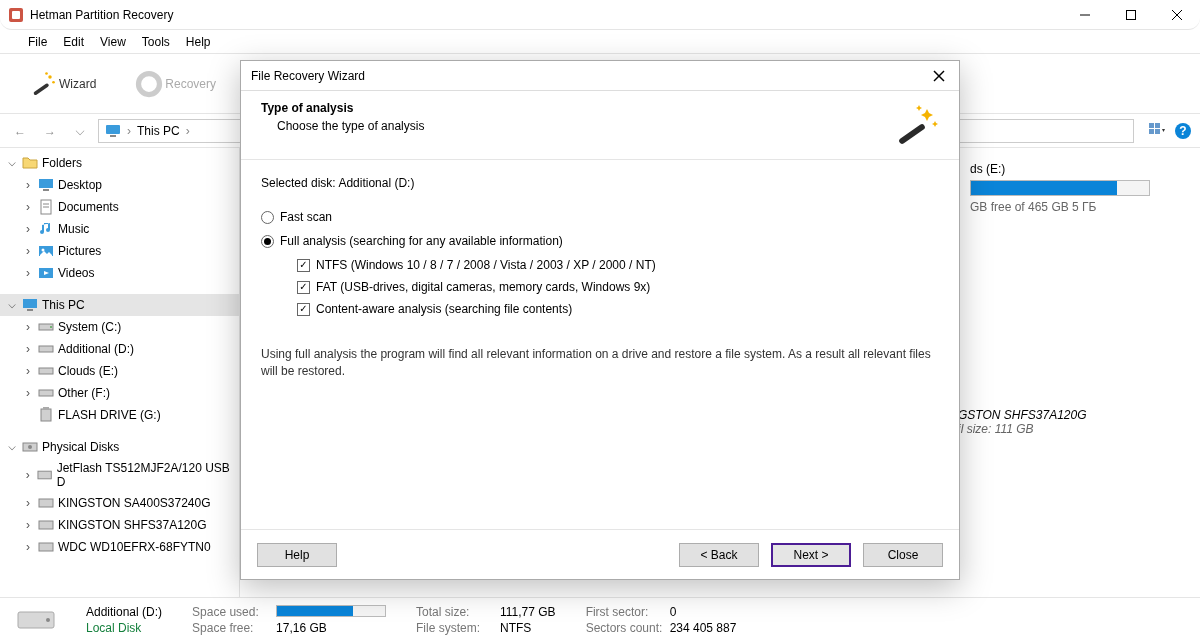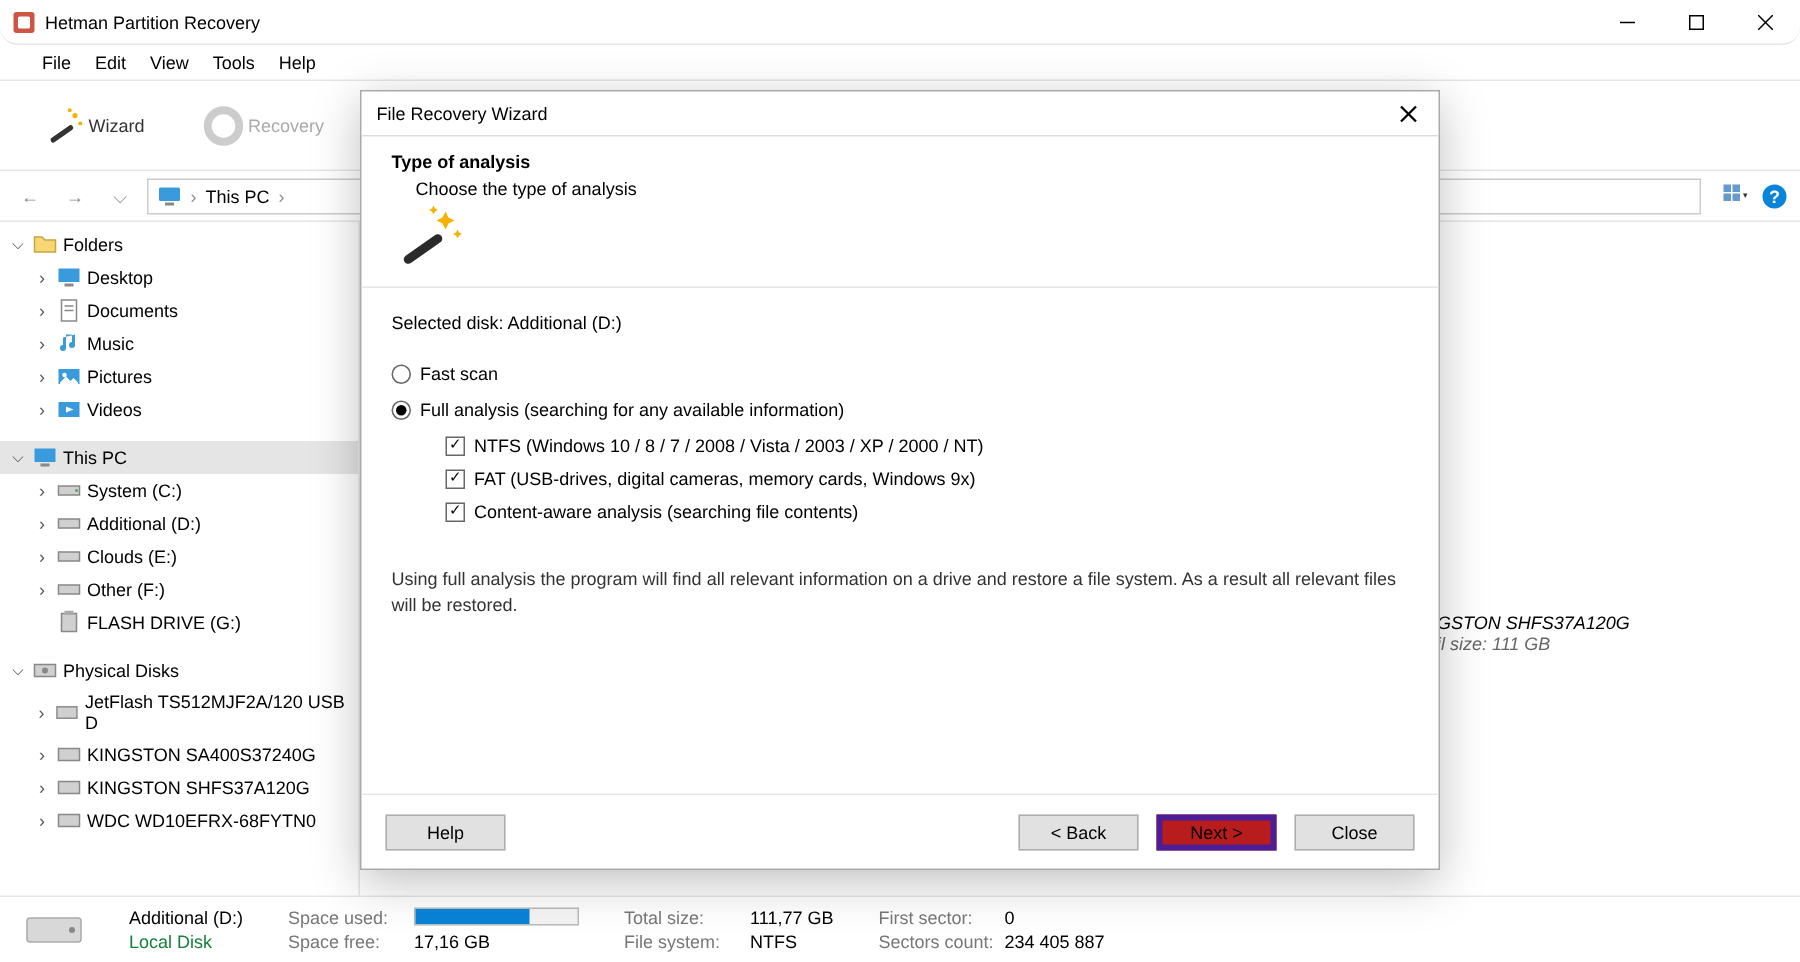--- a/index.html
+++ b/index.html
@@ -46,38 +46,38 @@
 .status-col { display: flex; flex-direction: column; gap: 2px; }
 .status-row { display: flex; gap: 6px; }
 .status-label { color: #777; min-width: 78px; }
 .status-bar-mini { width: 110px; height: 12px; border: 1px solid #bbb; background: #f4f4f4; display: inline-block; position: relative; vertical-align: middle; }
 .status-bar-mini .fill { position: absolute; left:0; top:0; height:100%; background:#0a84d8; }
 
 .dialog { position: absolute; left: 240px; top: 60px; width: 720px; height: 520px; background: #fff; border: 1px solid #aaa; box-shadow: 0 8px 30px rgba(0,0,0,0.25); display: flex; flex-direction: column; }
 .dlg-title { height: 30px; display: flex; align-items: center; padding: 0 10px; border-bottom: 1px solid #ddd; }
 .dlg-title span { flex: 1; }
 .dlg-close { width: 20px; height: 20px; display: flex; align-items: center; justify-content: center; }
-.dlg-header { padding: 10px 20px; border-bottom: 1px solid #e5e5e5; display: flex; flex-direction: column; }
+.dlg-header { padding: 10px 20px; border-bottom: 1px solid #e5e5e5; display: flex; }
 .dlg-header-text { flex: 1; }
 .dlg-header-text .h { font-weight: bold; margin-bottom: 4px; }
 .dlg-header-text .sub { padding-left: 16px; }
 .dlg-wand { width: 48px; height: 48px; }
 .dlg-body { flex: 1; padding: 16px 20px; }
 .dlg-body .selected { margin-bottom: 20px; }
 .radio-row { display: flex; align-items: center; gap: 6px; margin: 10px 0; }
 .radio { width: 13px; height: 13px; border: 1px solid #666; border-radius: 50%; display: inline-flex; align-items: center; justify-content: center; background:#fff; }
 .radio.checked::after { content: ""; width: 7px; height: 7px; border-radius: 50%; background: #000; }
 .check-row { display: flex; align-items: center; gap: 6px; margin: 8px 0 8px 36px; }
 .checkbox { width: 13px; height: 13px; border: 1px solid #666; display: inline-flex; align-items: center; justify-content: center; background:#fff; }
 .checkbox.checked::after { content: "✓"; font-size: 10px; line-height: 1; color: #000; }
 .dlg-note { margin-top: 30px; color: #333; line-height: 1.4; }
 .dlg-footer { height: 50px; border-top: 1px solid #e5e5e5; display: flex; align-items: center; padding: 0 16px; gap: 12px; }
 .dlg-footer .spacer { flex: 1; }
 .btn { min-width: 80px; height: 24px; border: 1px solid #adadad; background: #e1e1e1; display: inline-flex; align-items: center; justify-content: center; padding: 0 14px; }
-.btn.primary { border: 4px solid #4c1d95; background: #b91c1c; }
+.btn.primary { border: 2px solid #4c1d95; background: #e5e5e5; }
 
 .folder-ico { fill: #f7d774; stroke: #caa43e; }
 .blue-link { color: #15803d; }
 </style>
 </head>
 <body>
 
 <div class="titlebar">
   <svg class="app-icon" viewBox="0 0 16 16">
       <rect x="1" y="1" width="14" height="14" fill="#c54" rx="2"></rect>
@@ -299,20 +299,27 @@
     <div class="tree-item">
         <span class="chev col"></span>
         <svg class="tree-icon" viewBox="0 0 16 16">
           <rect x="1" y="4" width="14" height="8" fill="#d0d0d0" stroke="#888"></rect>
         </svg>
         <span>WDC WD10EFRX-68FYTN0</span>
       </div>
   </div>
 
   <div class="content">
+    <div class="right-info">
+      <div class="vol-name">ds (E:)</div>
+      <div class="vol-bar">
+          <div class="vol-bar-fill" id="volfill" style="width: 82%;"></div>
+        </div>
+      <div style="color:#666">GB free of 465 GB   5 ГБ</div>
+    </div>
     <div class="right-info2">
       <div>GSTON SHFS37A120G</div>
       <div style="color:#666">il size: 111 GB</div>
     </div>
   </div>
 </div>
 
 <div class="statusbar">
   <svg class="status-icon" viewBox="0 0 40 28">
       <rect x="2" y="6" width="36" height="16" rx="2" fill="#d8d8d8" stroke="#aaa"></rect>

